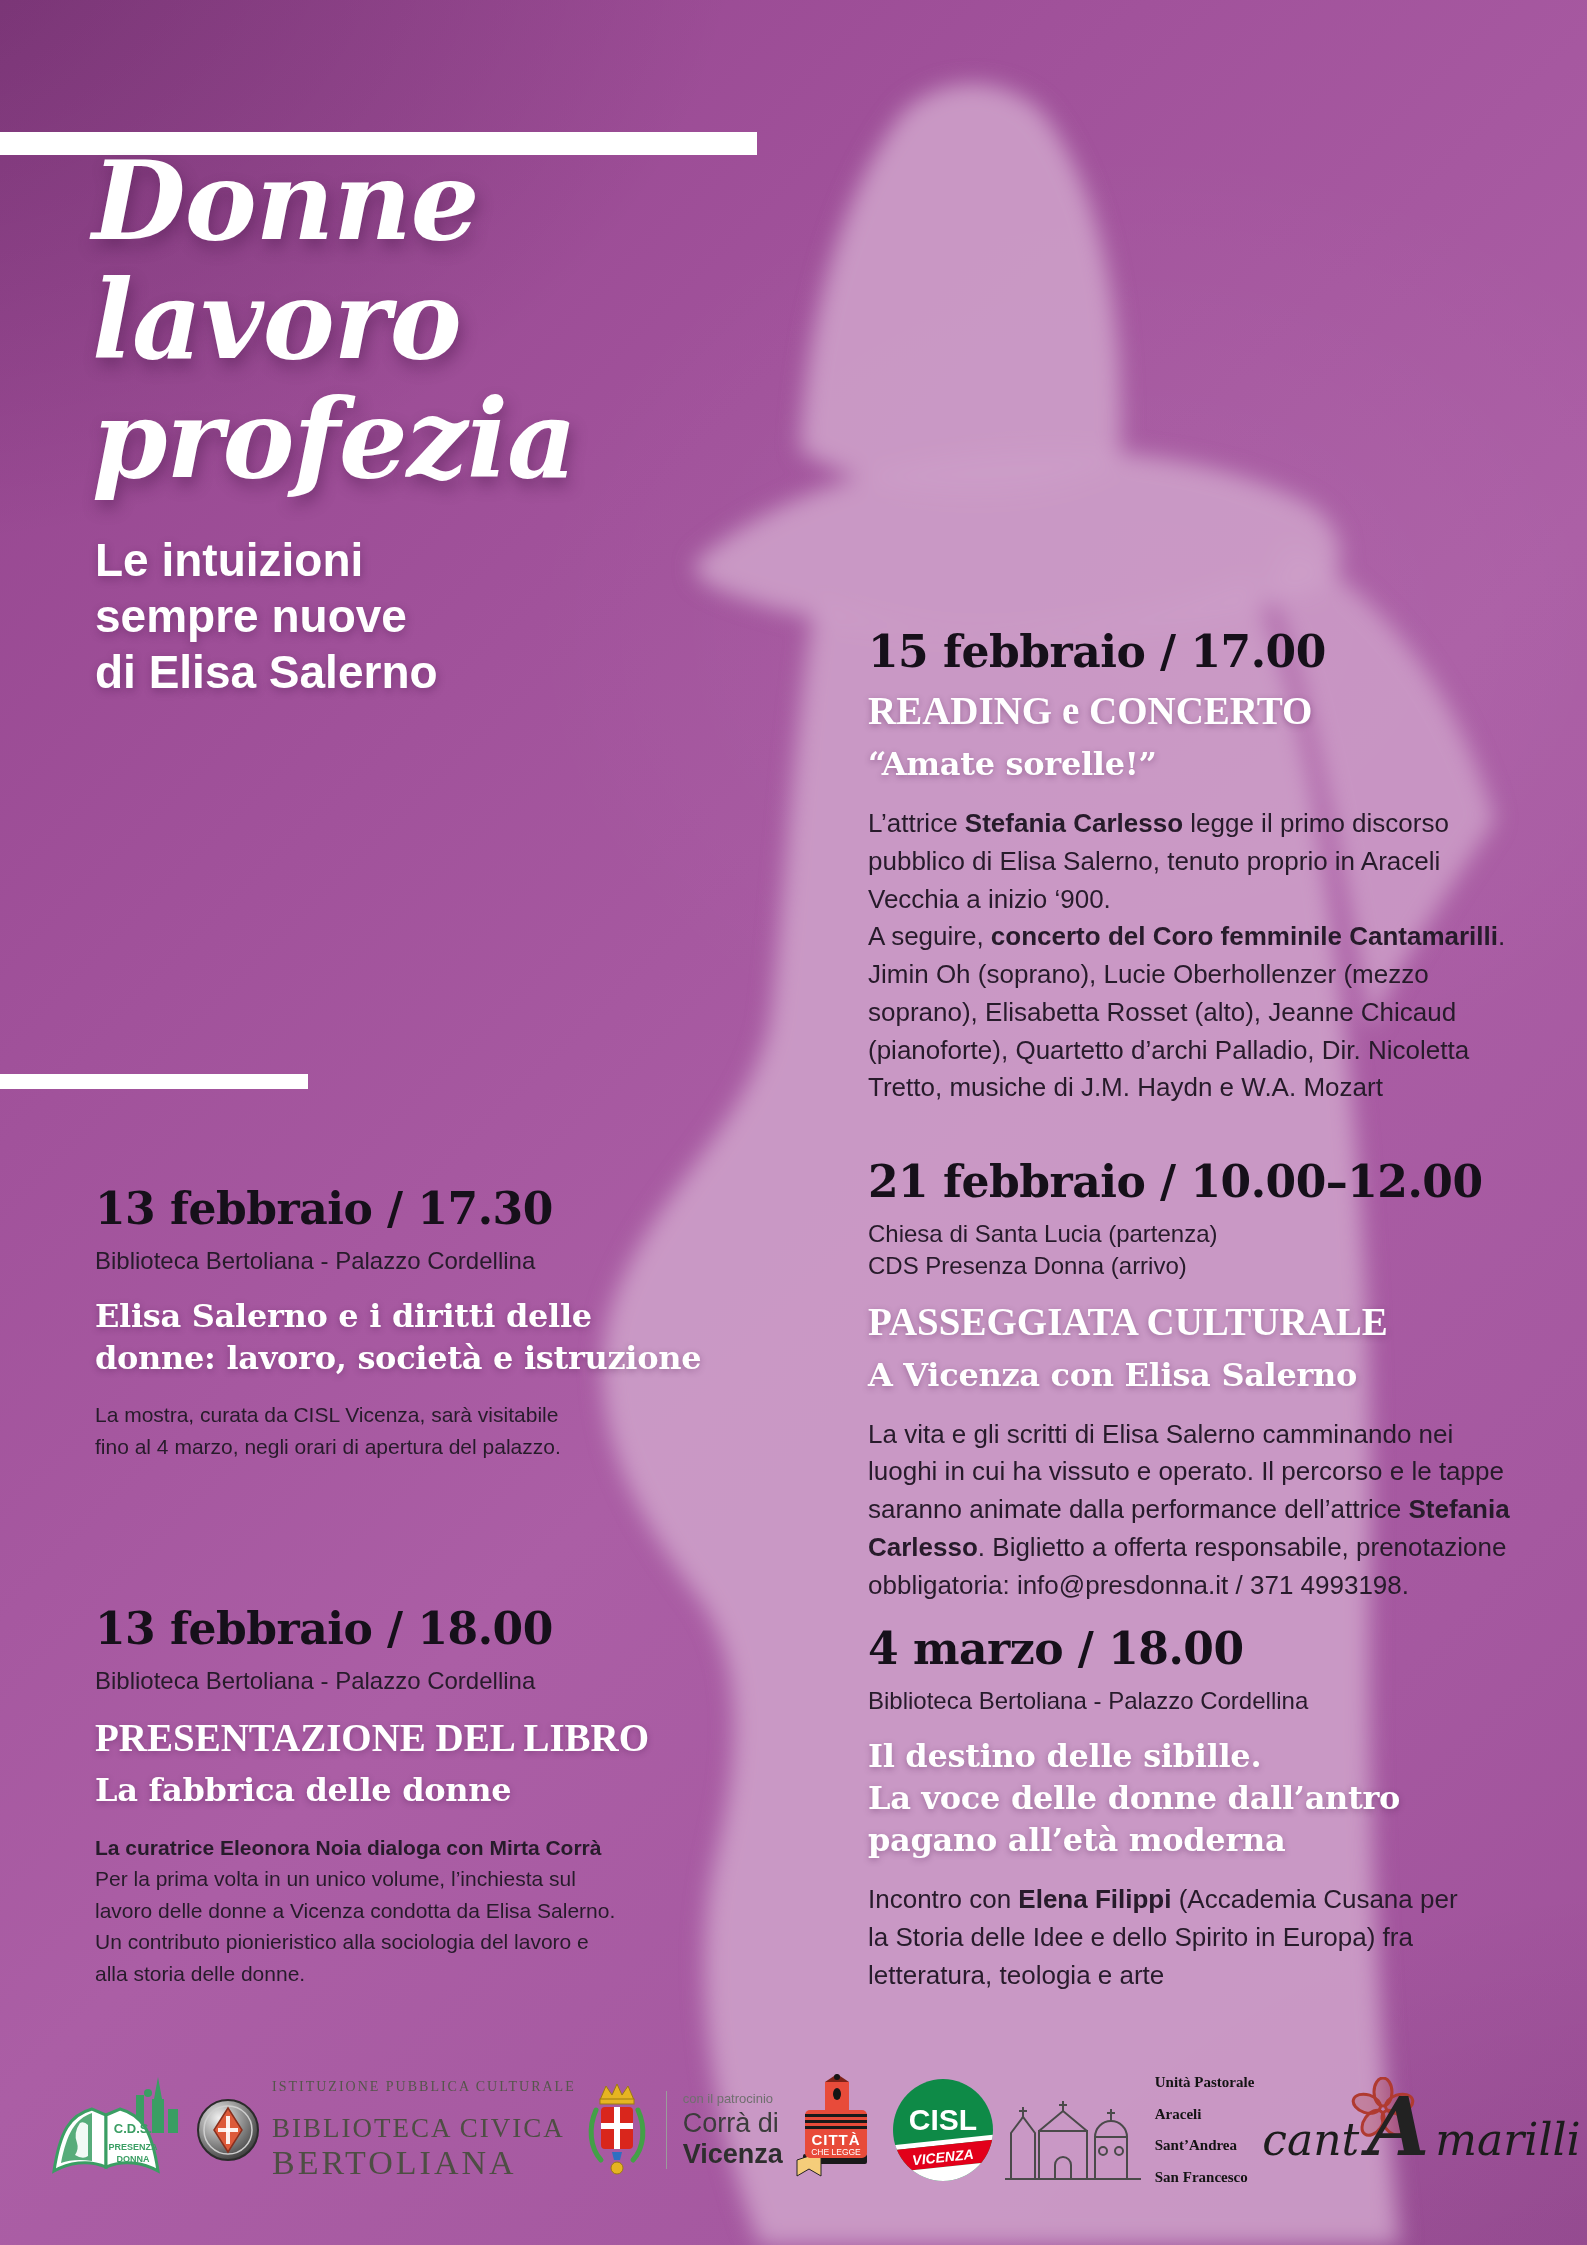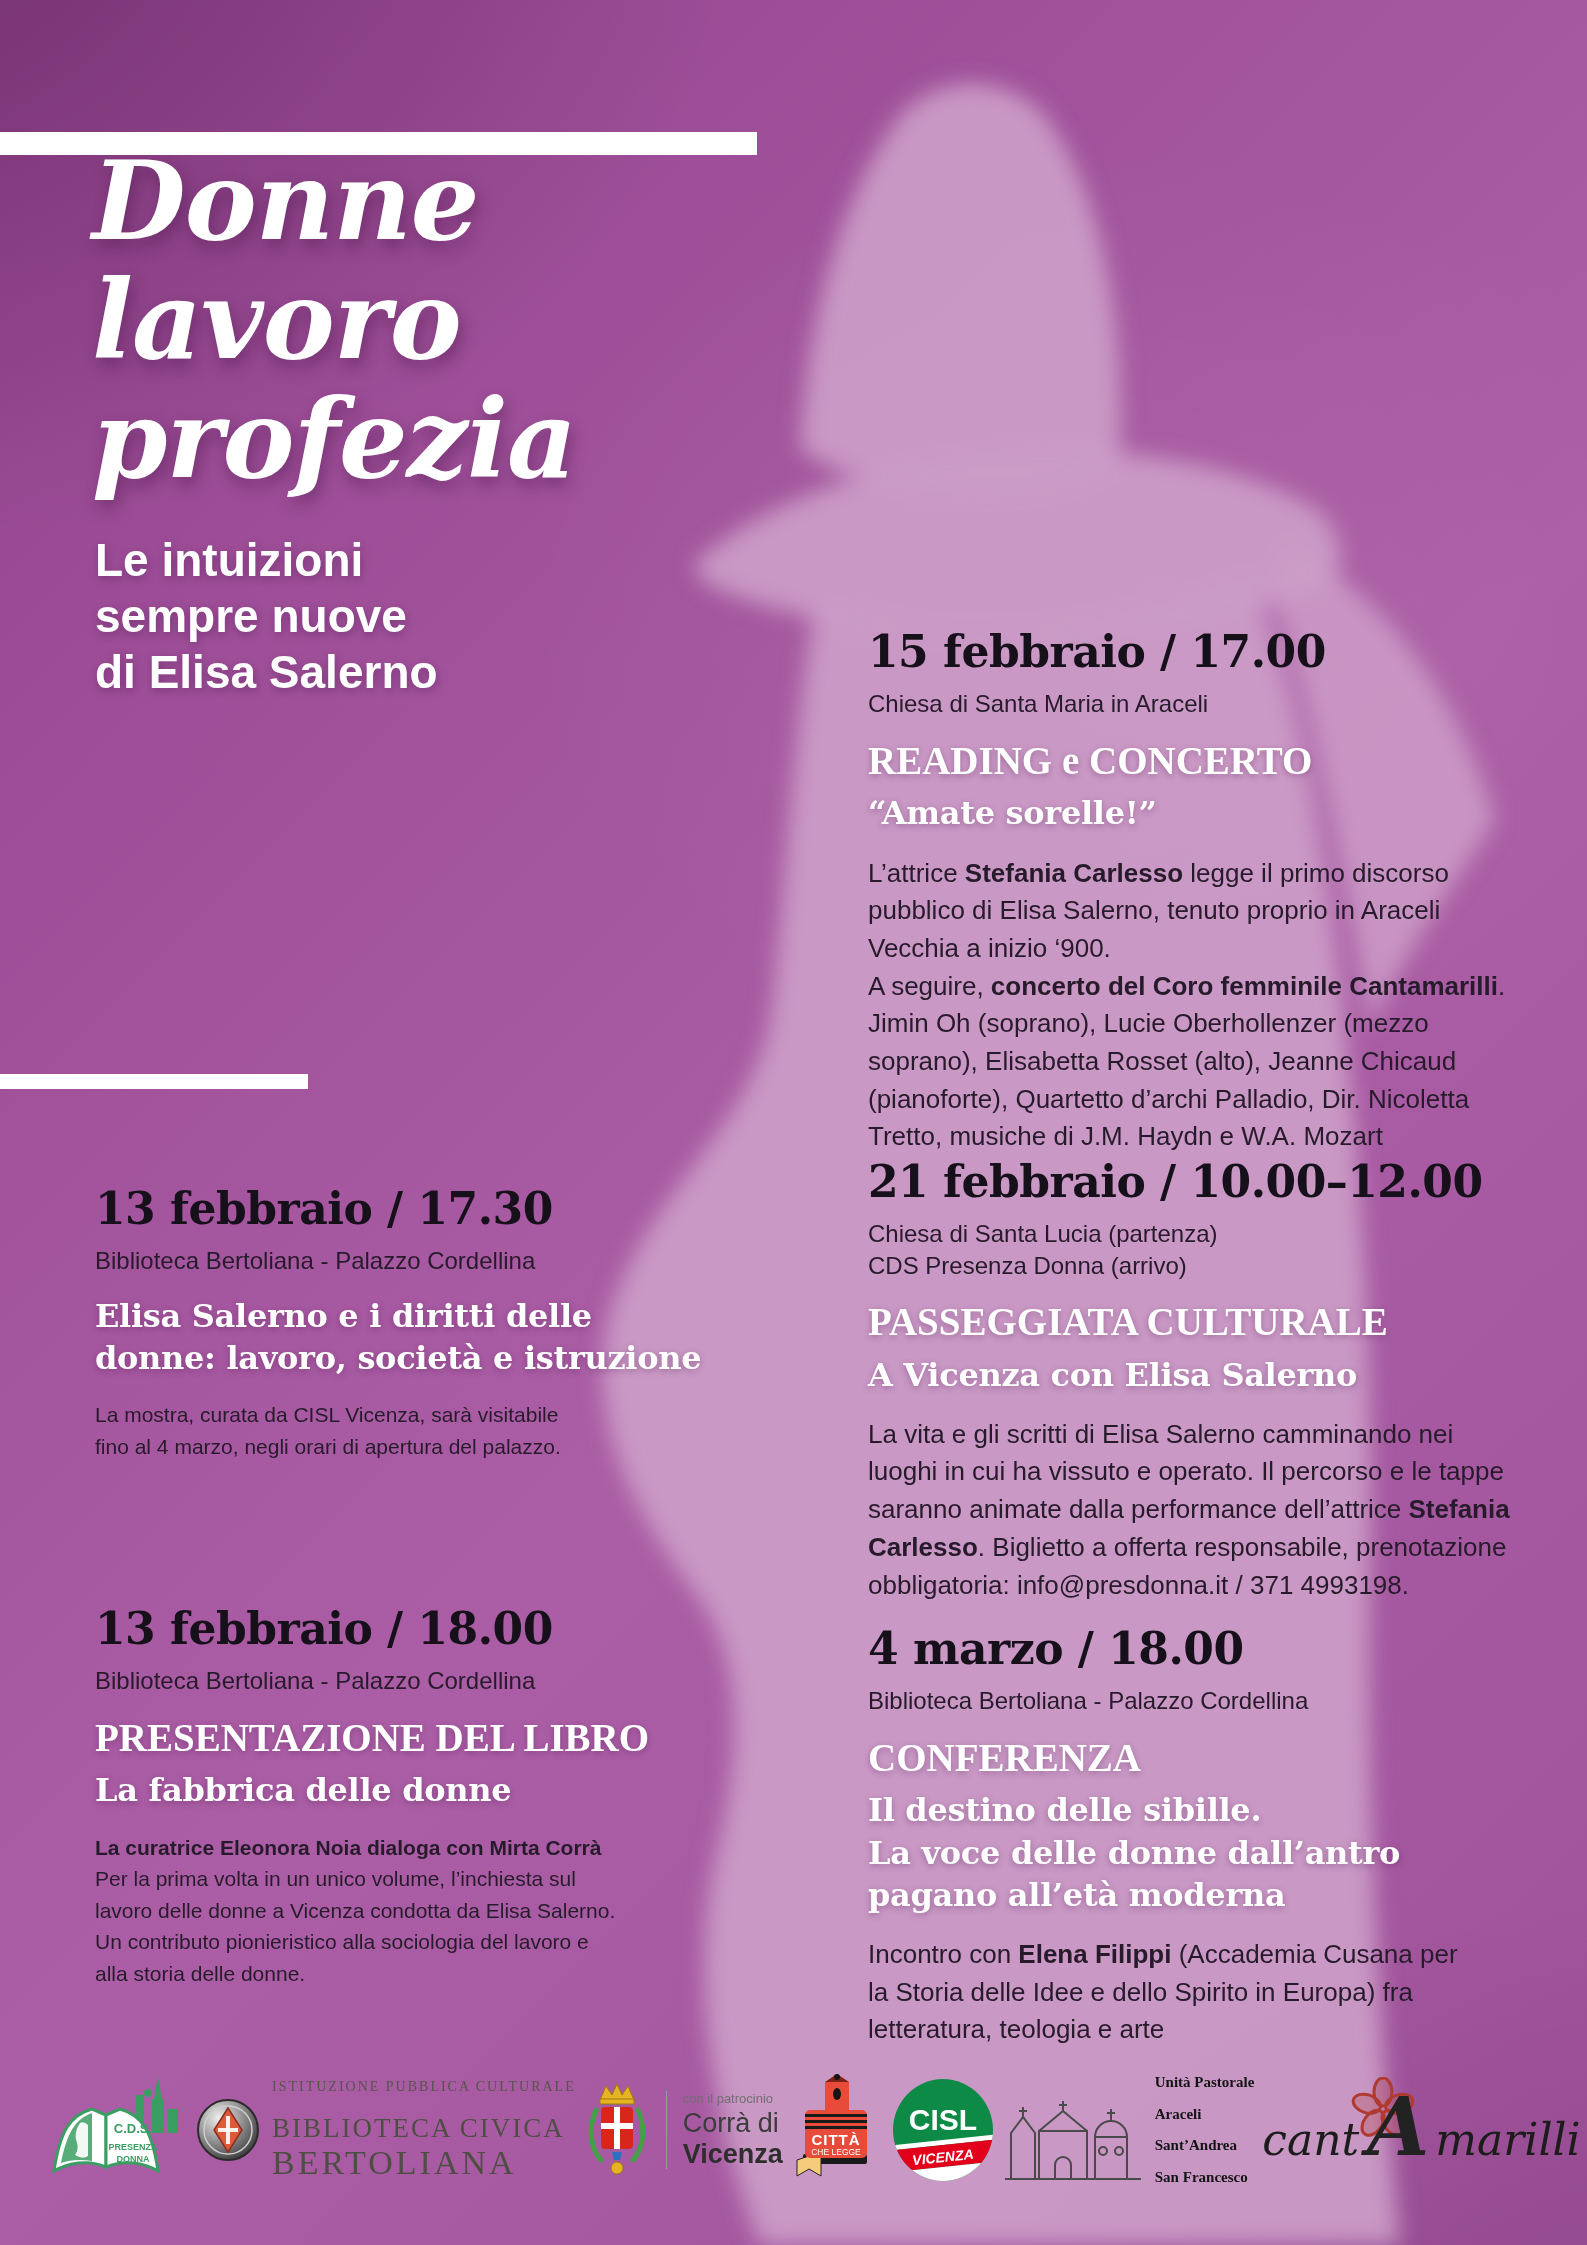--- a/index.html
+++ b/index.html
@@ -139,21 +139,20 @@
     <h4 class="ev-title">La fabbrica delle donne</h4>
     <p class="ev-desc"><b>La curatrice Eleonora Noia dialoga con Mirta Corrà</b><span>
 Per la prima volta in un unico volume, l’inchiesta sul
 lavoro delle donne a Vicenza condotta da Elisa Salerno.
 Un contributo pionieristico alla sociologia del lavoro e
 alla storia delle donne.</span></p>
   </article>
 
   <article class="event ev-r1">
     <h3 class="ev-date">15 febbraio / 17.00</h3>
-    <p class="ev-loc">Chiesa di Santa Maria in Araceli</p>
     <p class="ev-cat">READING e CONCERTO</p>
     <h4 class="ev-title">“Amate sorelle!”</h4>
     <p class="ev-desc"><span>L’attrice </span><b>Stefania Carlesso</b><span> legge il primo discorso
 pubblico di Elisa Salerno, tenuto proprio in Araceli
 Vecchia a inizio ‘900.
 A seguire, </span><b>concerto del Coro femminile Cantamarilli</b><span>.
 Jimin Oh (soprano), Lucie Oberhollenzer (mezzo
 soprano), Elisabetta Rosset (alto), Jeanne Chicaud
 (pianoforte), Quartetto d’archi Palladio, Dir. Nicoletta
 Tretto, musiche di J.M. Haydn e W.A. Mozart</span></p>
@@ -168,21 +167,20 @@
     <p class="ev-desc"><span>La vita e gli scritti di Elisa Salerno camminando nei
 luoghi in cui ha vissuto e operato. Il percorso e le tappe
 saranno animate dalla performance dell’attrice </span><b>Stefania
 Carlesso</b><span>. Biglietto a offerta responsabile, prenotazione
 obbligatoria: info@presdonna.it / 371 4993198.</span></p>
   </article>
 
   <article class="event ev-r3">
     <h3 class="ev-date">4 marzo / 18.00</h3>
     <p class="ev-loc">Biblioteca Bertoliana - Palazzo Cordellina</p>
-    <p class="ev-cat">CONFERENZA</p>
     <h4 class="ev-title">Il destino delle sibille.
 La voce delle donne dall’antro
 pagano all’età moderna</h4>
     <p class="ev-desc"><span>Incontro con </span><b>Elena Filippi</b><span> (Accademia Cusana per
 la Storia delle Idee e dello Spirito in Europa) fra
 letteratura, teologia e arte</span></p>
   </article>
 
   <footer class="footer">
 

